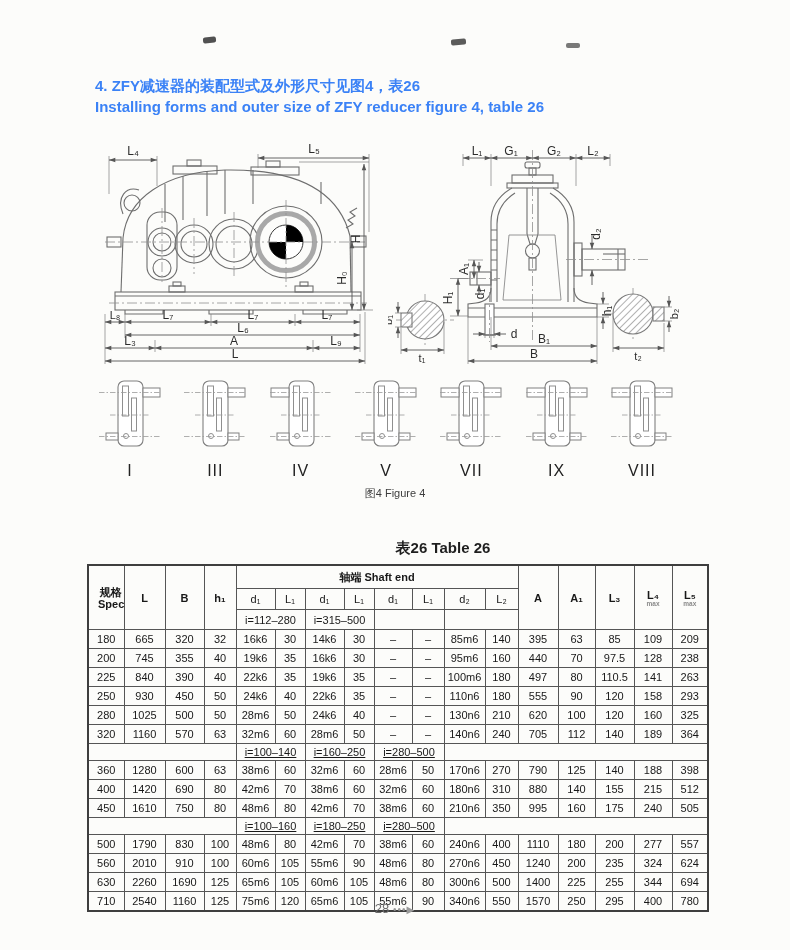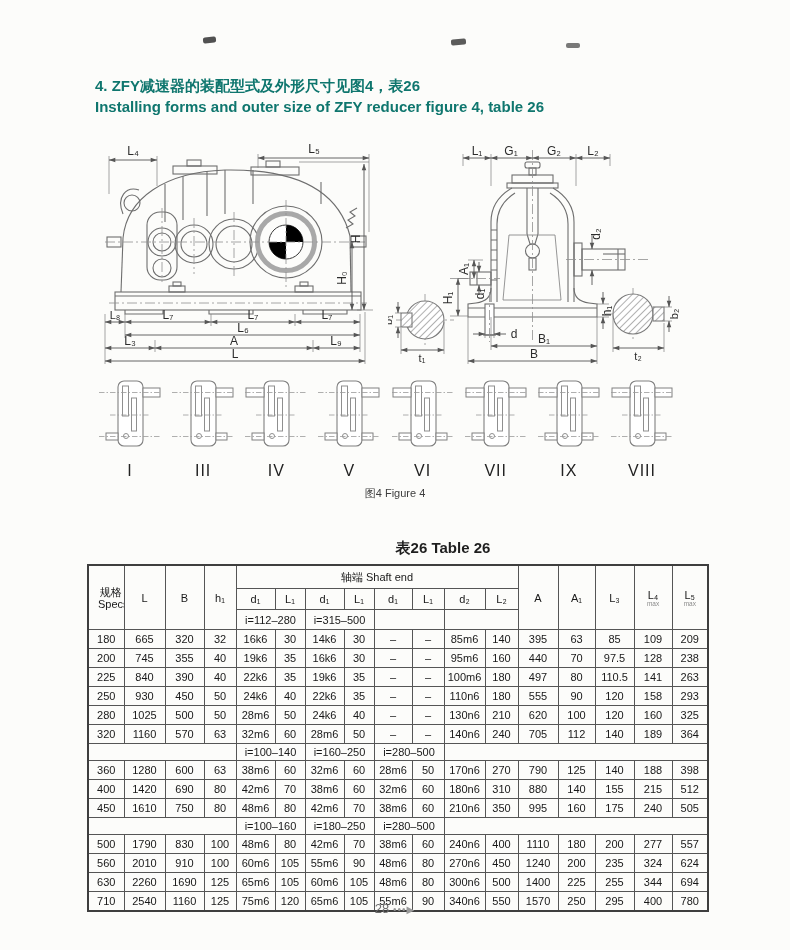--- a/index.html
+++ b/index.html
@@ -1,35 +1,35 @@
 <!DOCTYPE html>
 <html><head>
 <meta charset="utf-8">
 <style>
   html,body{margin:0;padding:0;}
   body{background:#ffffff;}
   .page{position:relative;width:790px;height:950px;background:#fcfcfa;overflow:hidden;
         font-family:"Liberation Sans",sans-serif;color:#1c1c1c;}
   .art{position:absolute;background:#323232;border-radius:2px;}
-  .title{position:absolute;left:95px;top:75px;font-weight:bold;font-size:15px;line-height:21px;color:#0f766e;}
+  .title{position:absolute;left:95px;top:75px;font-weight:bold;font-size:15px;line-height:21px;color:#3b82f6;}
   .fig-area svg{position:absolute;}
   .forms-row{position:absolute;left:98px;top:378px;width:576px;display:flex;justify-content:space-between;}
   .form-cell{width:64px;text-align:center;}
   .form-label{margin-top:4px;font-size:16px;color:#222;letter-spacing:1px;}
   .fig-caption{position:absolute;top:486px;left:0;width:100%;text-align:center;font-size:11px;color:#3d3d3d;}
   .tbl-caption{position:absolute;top:539px;left:0;width:100%;text-align:center;font-size:15px;font-weight:bold;color:#1e1e1e;padding-left:48px;}
   table.spec{position:absolute;left:87px;top:564px;width:620px;border-collapse:collapse;table-layout:fixed;
              font-size:11px;color:#181818;border:2px solid #3e3e3e;}
   table.spec th,table.spec td{border:1px solid #555;text-align:center;vertical-align:middle;padding:0;
              font-weight:normal;line-height:12px;overflow:hidden;white-space:nowrap;}
-  table.spec thead tr.h1 th{height:22px;}
+  table.spec thead tr.h1 th{height:22px;font-weight:bold;}
   table.spec thead tr.h2 th{height:20px;}
   table.spec thead tr.h3 th{height:19px;}
   table.spec tbody td{height:18px;}
-  table.spec tbody tr.irow td{height:16px;}
+  table.spec tbody tr.irow td{height:16px;text-decoration:underline;}
   .hnote{font-size:6.5px;line-height:6px;color:#8a8a8a;}
   .twoline div{line-height:12px;padding-left:9px;}
   .footer{position:absolute;top:901px;left:0;width:100%;text-align:center;font-size:13px;color:#6d6d6d;}
   .footer .marks{color:#9a9a9a;font-size:10px;letter-spacing:1px;}
   
   .ln{stroke:#6e6e6e;fill:none;stroke-width:1.1;}
   .lnt{stroke:#8a8a8a;fill:none;stroke-width:0.9;}
   .cl{stroke:#8f8f8f;stroke-width:0.8;stroke-dasharray:10 3 2 3;fill:none;}
   .dim{stroke:#565656;stroke-width:0.9;fill:none;}
   .ext{stroke:#7e7e7e;stroke-width:0.7;fill:none;}
@@ -353,40 +353,20 @@
             <rect x="45" y="10" width="17" height="9"></rect>
             <rect x="8" y="55" width="12" height="7"></rect>
             <rect x="45" y="55" width="11" height="7"></rect>
           </g>
           <g stroke="#9a9a9a" stroke-width="0.8" stroke-dasharray="5.5 2 1.5 2">
             <line x1="1" y1="14.5" x2="63" y2="14.5"></line>
             <line x1="12" y1="37" x2="52" y2="37"></line>
             <line x1="1" y1="58.5" x2="63" y2="58.5"></line>
           </g>
         </svg><div class="form-label">V</div></div>
-      <div class="form-cell"><svg width="64" height="76" viewBox="0 0 64 76">
-          <g fill="#fff" stroke="#808080" stroke-width="1.1">
-            <rect x="20" y="3" width="25" height="65" rx="6"></rect>
-          </g>
-          <g fill="none" stroke="#8f8f8f" stroke-width="1">
-            <rect x="24.5" y="8" width="6" height="30"></rect>
-            <rect x="33.5" y="20" width="5" height="33"></rect>
-            <circle cx="28" cy="58" r="2.5"></circle>
-          </g>
-          <g fill="#fff" stroke="#808080" stroke-width="1">
-            <rect x="2" y="10" width="18" height="9"></rect>
-            <rect x="8" y="55" width="12" height="7"></rect>
-            <rect x="45" y="55" width="11" height="7"></rect>
-          </g>
-          <g stroke="#9a9a9a" stroke-width="0.8" stroke-dasharray="5.5 2 1.5 2">
-            <line x1="1" y1="14.5" x2="63" y2="14.5"></line>
-            <line x1="12" y1="37" x2="52" y2="37"></line>
-            <line x1="1" y1="58.5" x2="63" y2="58.5"></line>
-          </g>
-        </svg><div class="form-label">VI</div></div>
       <div class="form-cell"><svg width="64" height="76" viewBox="0 0 64 76">
           <g fill="#fff" stroke="#808080" stroke-width="1.1">
             <rect x="20" y="3" width="25" height="65" rx="6"></rect>
           </g>
           <g fill="none" stroke="#8f8f8f" stroke-width="1">
             <rect x="24.5" y="8" width="6" height="30"></rect>
             <rect x="33.5" y="20" width="5" height="33"></rect>
             <circle cx="28" cy="58" r="2.5"></circle>
           </g>
           <g fill="#fff" stroke="#808080" stroke-width="1">

